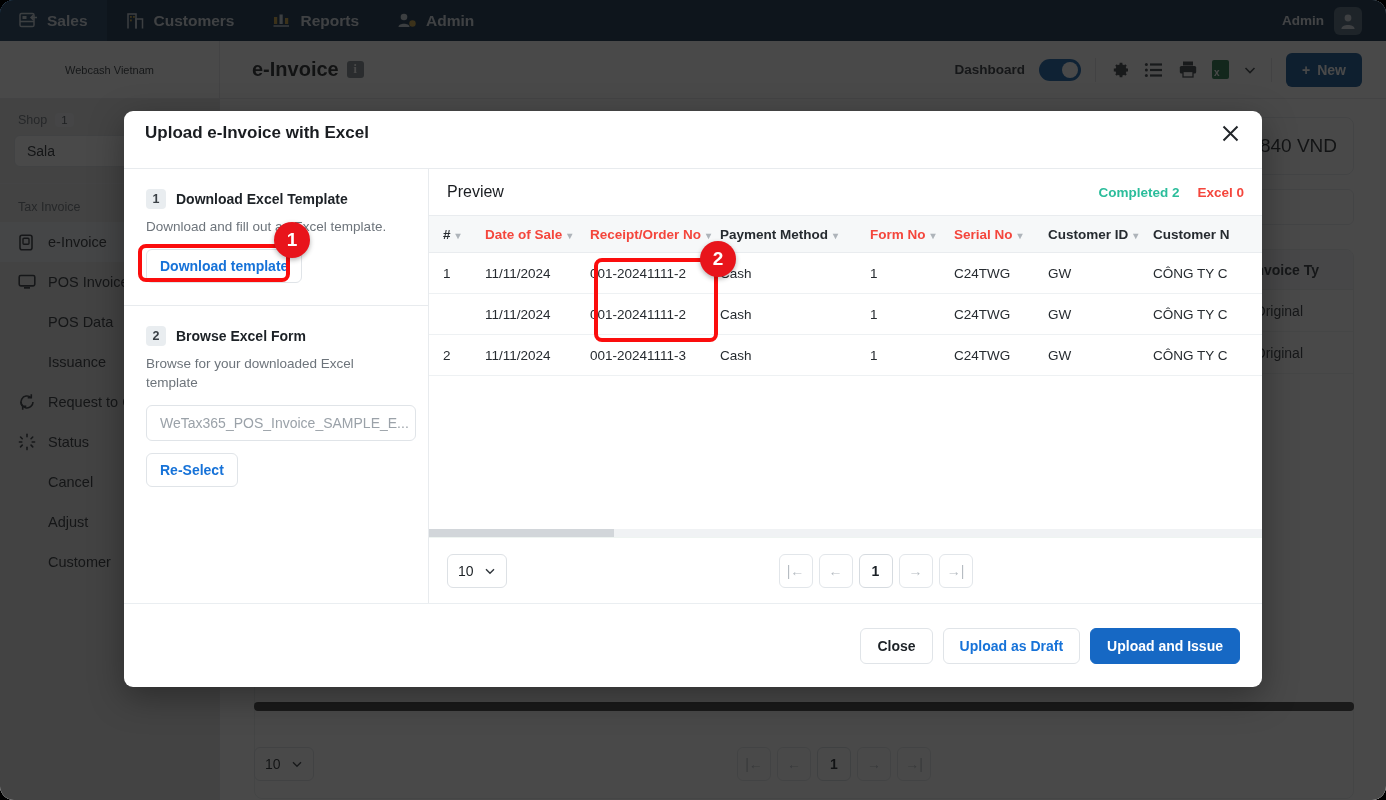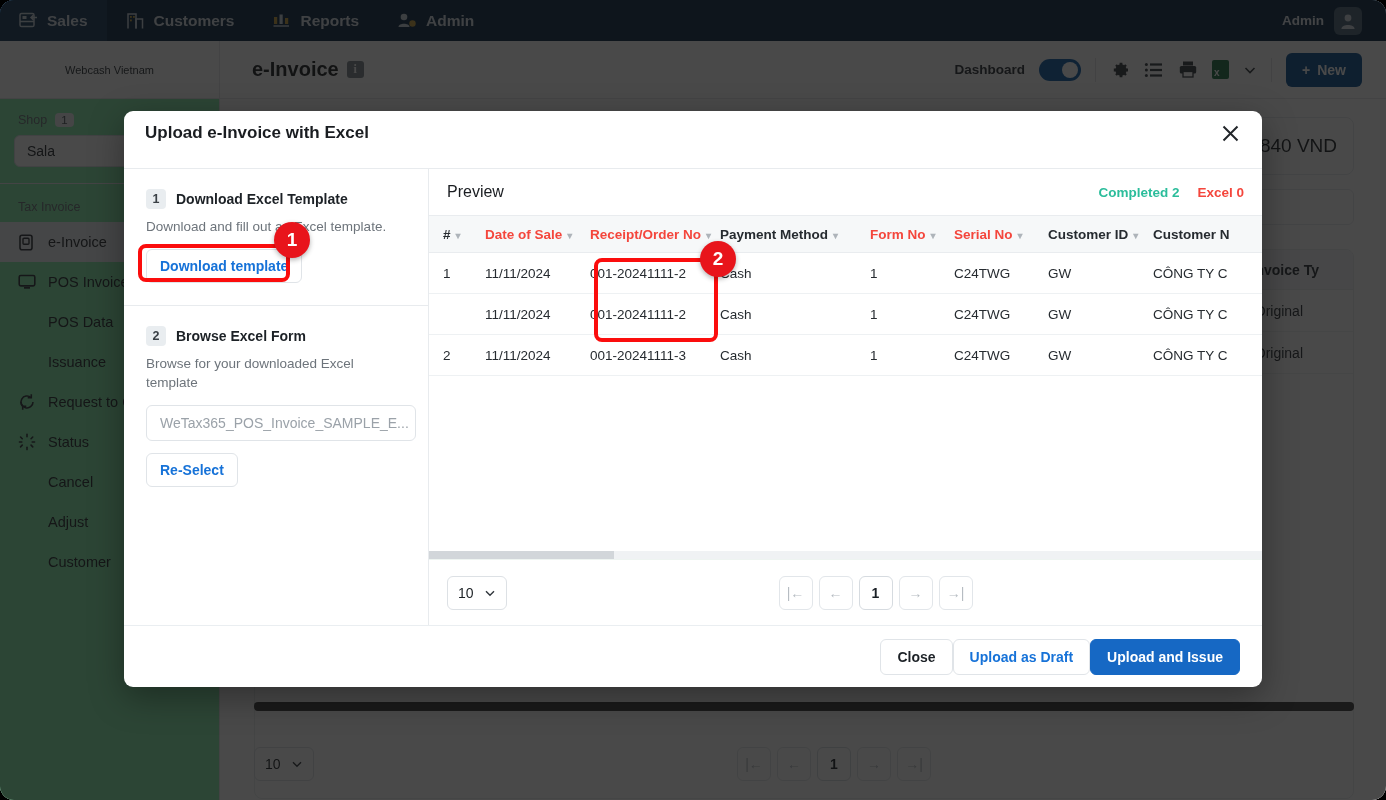--- a/index.html
+++ b/index.html
@@ -92,21 +92,21 @@
   .newbtn {
     background: #0b4f91; color: #fff; border: none; border-radius: 6px;
     height: 34px; padding: 0 16px; font-size: 14px; font-weight: bold;
     display: flex; align-items: center; gap: 7px; cursor: pointer;
     font-family: "Liberation Sans", sans-serif;
   }
 
   
   .sidebar {
     position: absolute; top: 99px; left: 0; width: 220px; bottom: 0;
-    background: #86efac; border-right: 1px solid #e4e7ea;
+    background: #e5e5e5; border-right: 1px solid #e4e7ea;
   }
   .shop-row {
     display: flex; align-items: center; gap: 8px;
     padding: 14px 18px 6px 18px;
   }
   .shop-label { font-size: 12.5px; color: #6b7279; }
   .shop-count {
     background: #eceff2; border-radius: 4px; font-size: 11.5px; color: #4b5258;
     padding: 1px 6px;
   }
@@ -259,23 +259,23 @@
     position: absolute; left: 0; right: 0; bottom: 0; height: 8px;
     background: #f0f2f4;
   }
   .hscroll .thumb { width: 185px; height: 8px; background: #d2d6da; }
 
   .pager-row {
     height: 66px; flex: 0 0 auto; display: flex; align-items: center;
     padding: 0 18px; border-top: 1px solid #eef4f1;
   }
   .modal-foot {
-    height: 62px; flex: 0 0 auto; border-top: 1px solid #eaeef1;
+    height: 84px; flex: 0 0 auto; border-top: 1px solid #eaeef1;
     display: flex; align-items: center; justify-content: flex-end;
-    padding: 0 22px;
+    gap: 10px; padding: 0 22px;
   }
   .btn {
     height: 36px; padding: 0 16px; border-radius: 6px; font-size: 14px;
     font-weight: bold; cursor: pointer; font-family: "Liberation Sans", sans-serif;
     display: flex; align-items: center;
   }
   .btn-white { background: #fff; border: 1px solid #e0e4e8; color: #1c2126; }
   .btn-outline { background: #fff; border: 1px solid #e0e4e8; color: #1672d8; }
   .btn-primary { background: #1668c4; border: 1px solid #1668c4; color: #fff; }
 

